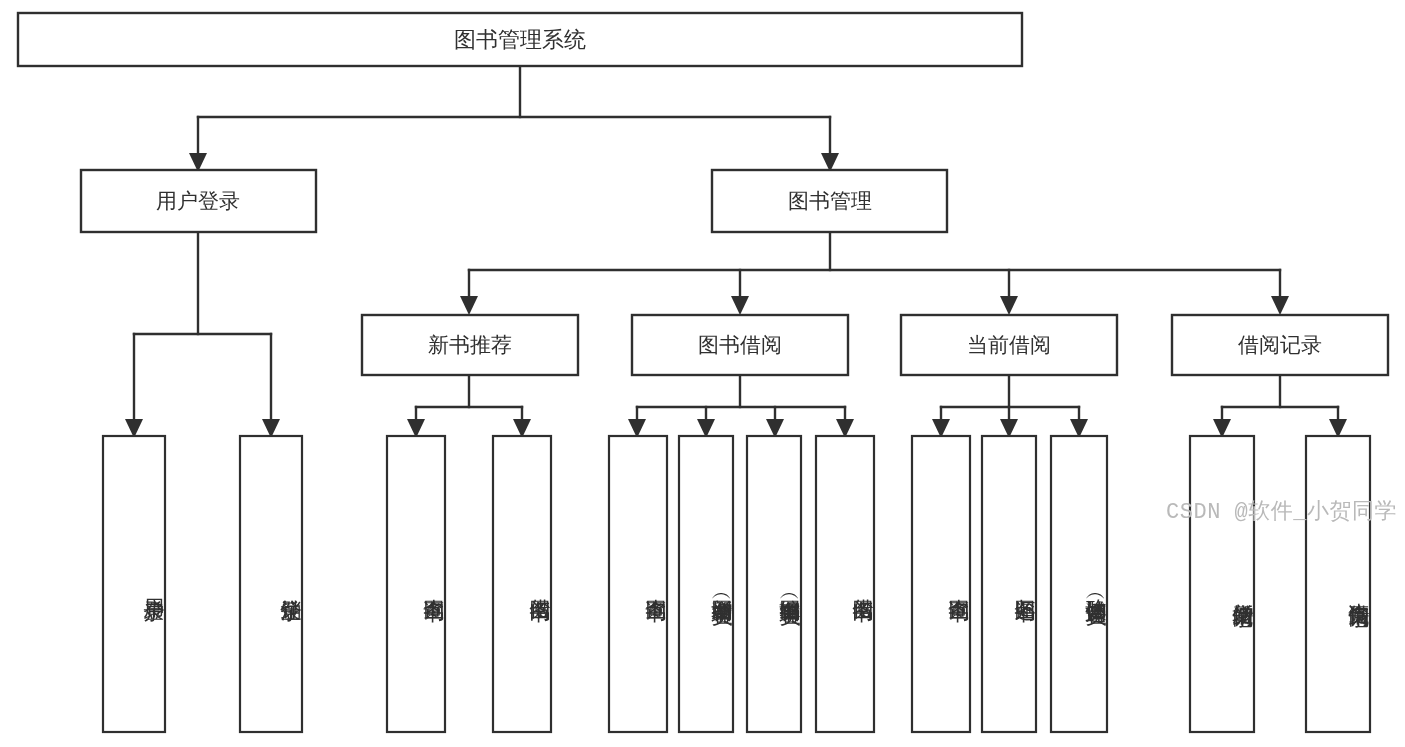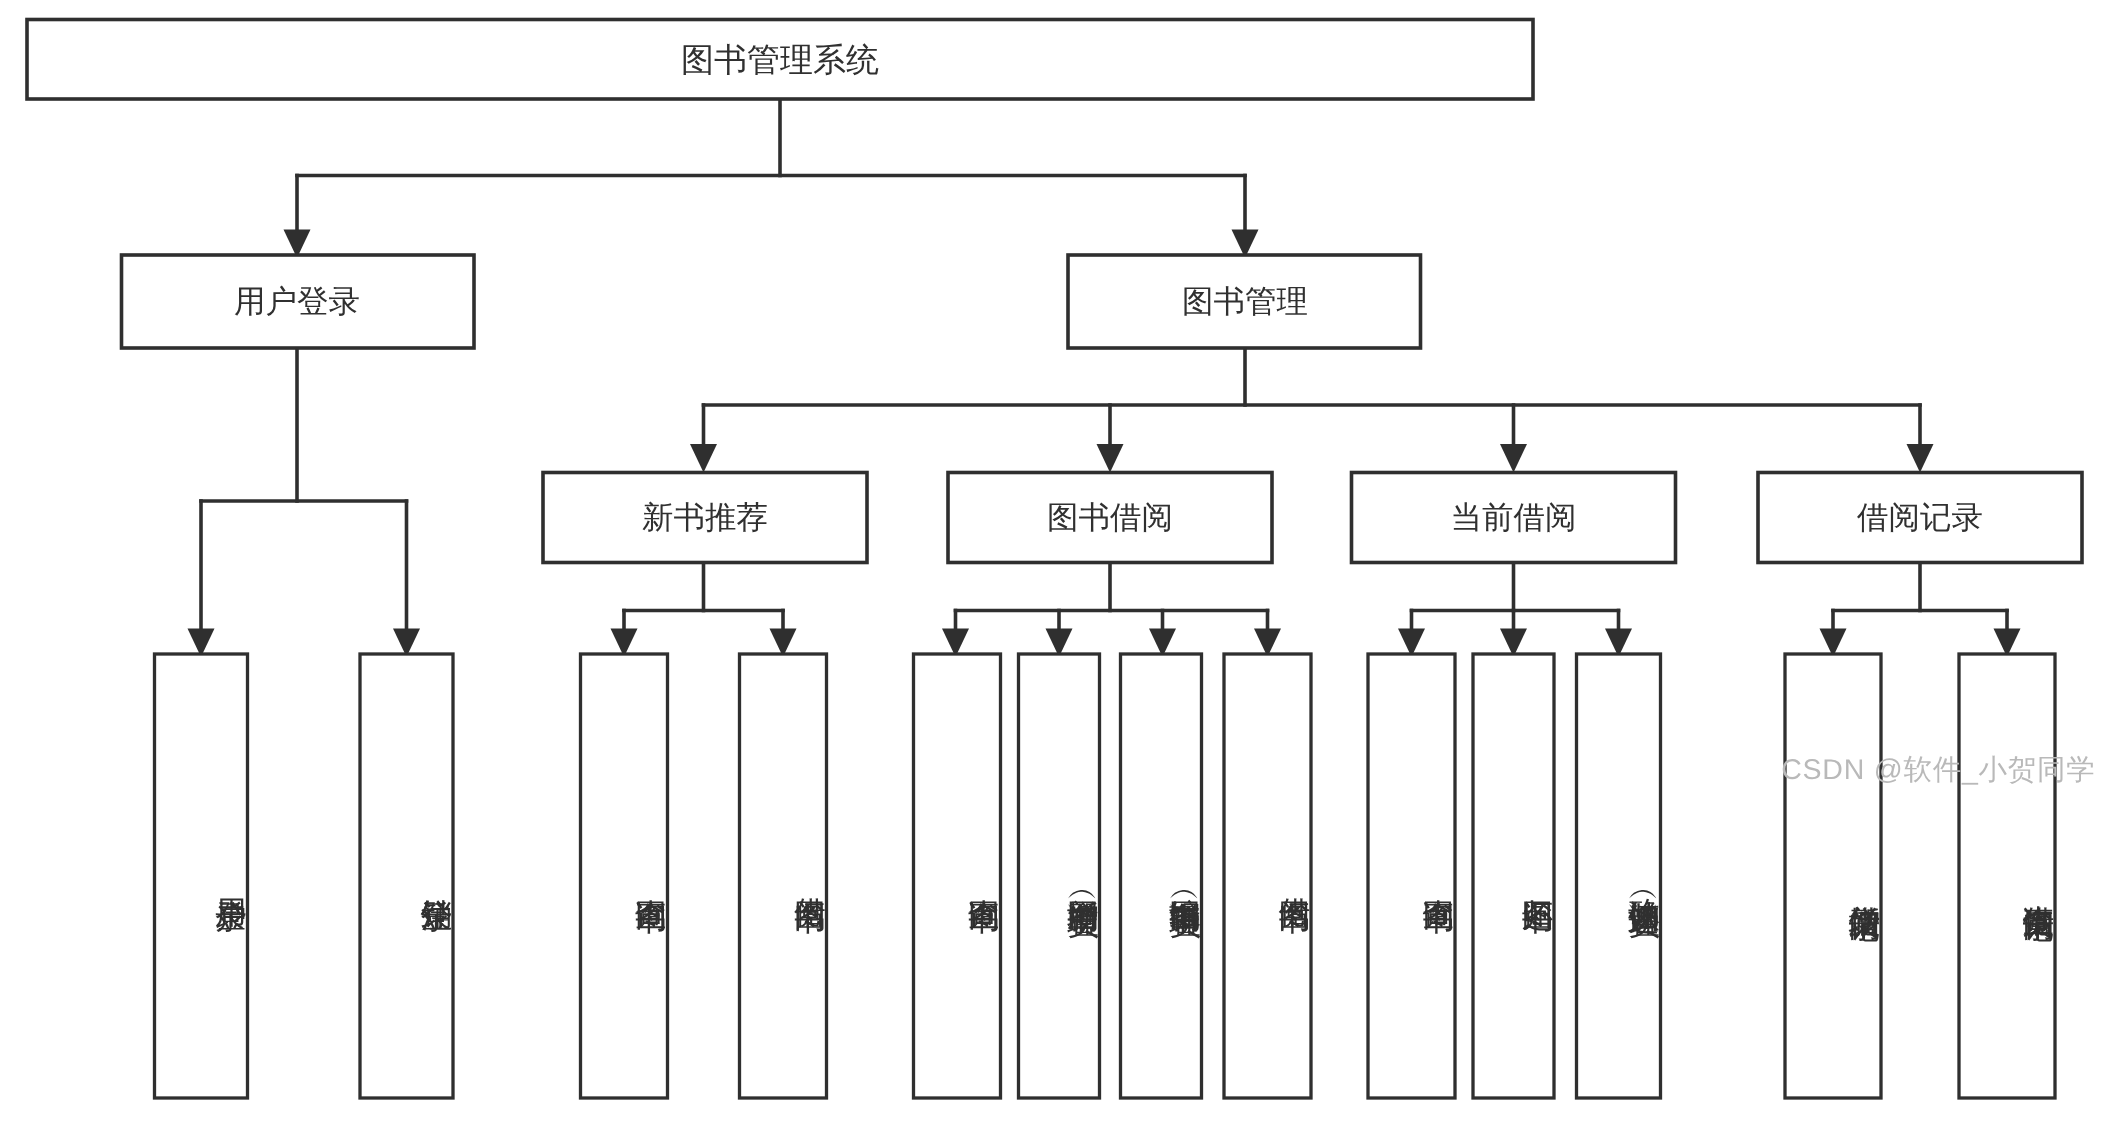--- a/index.html
+++ b/index.html
@@ -65,22 +65,22 @@
     color: #303030;
     text-align: left;
     white-space: pre-line;
     pointer-events: none;
     user-select: none;
   }
   .watermark {
     position: absolute;
     right: 8px;
     bottom: 3px;
-    font-family: Liberation Sans, sans-serif;
-    font-size: 19px;
+    font-family: Liberation Mono, monospace;
+    font-size: 22px;
     color: #b9b9b9;
     letter-spacing: 0.5px;
     white-space: nowrap;
     text-align: center;
   }
 </style>
 </head>
 <body>
 
 <div id="diagram-root">

